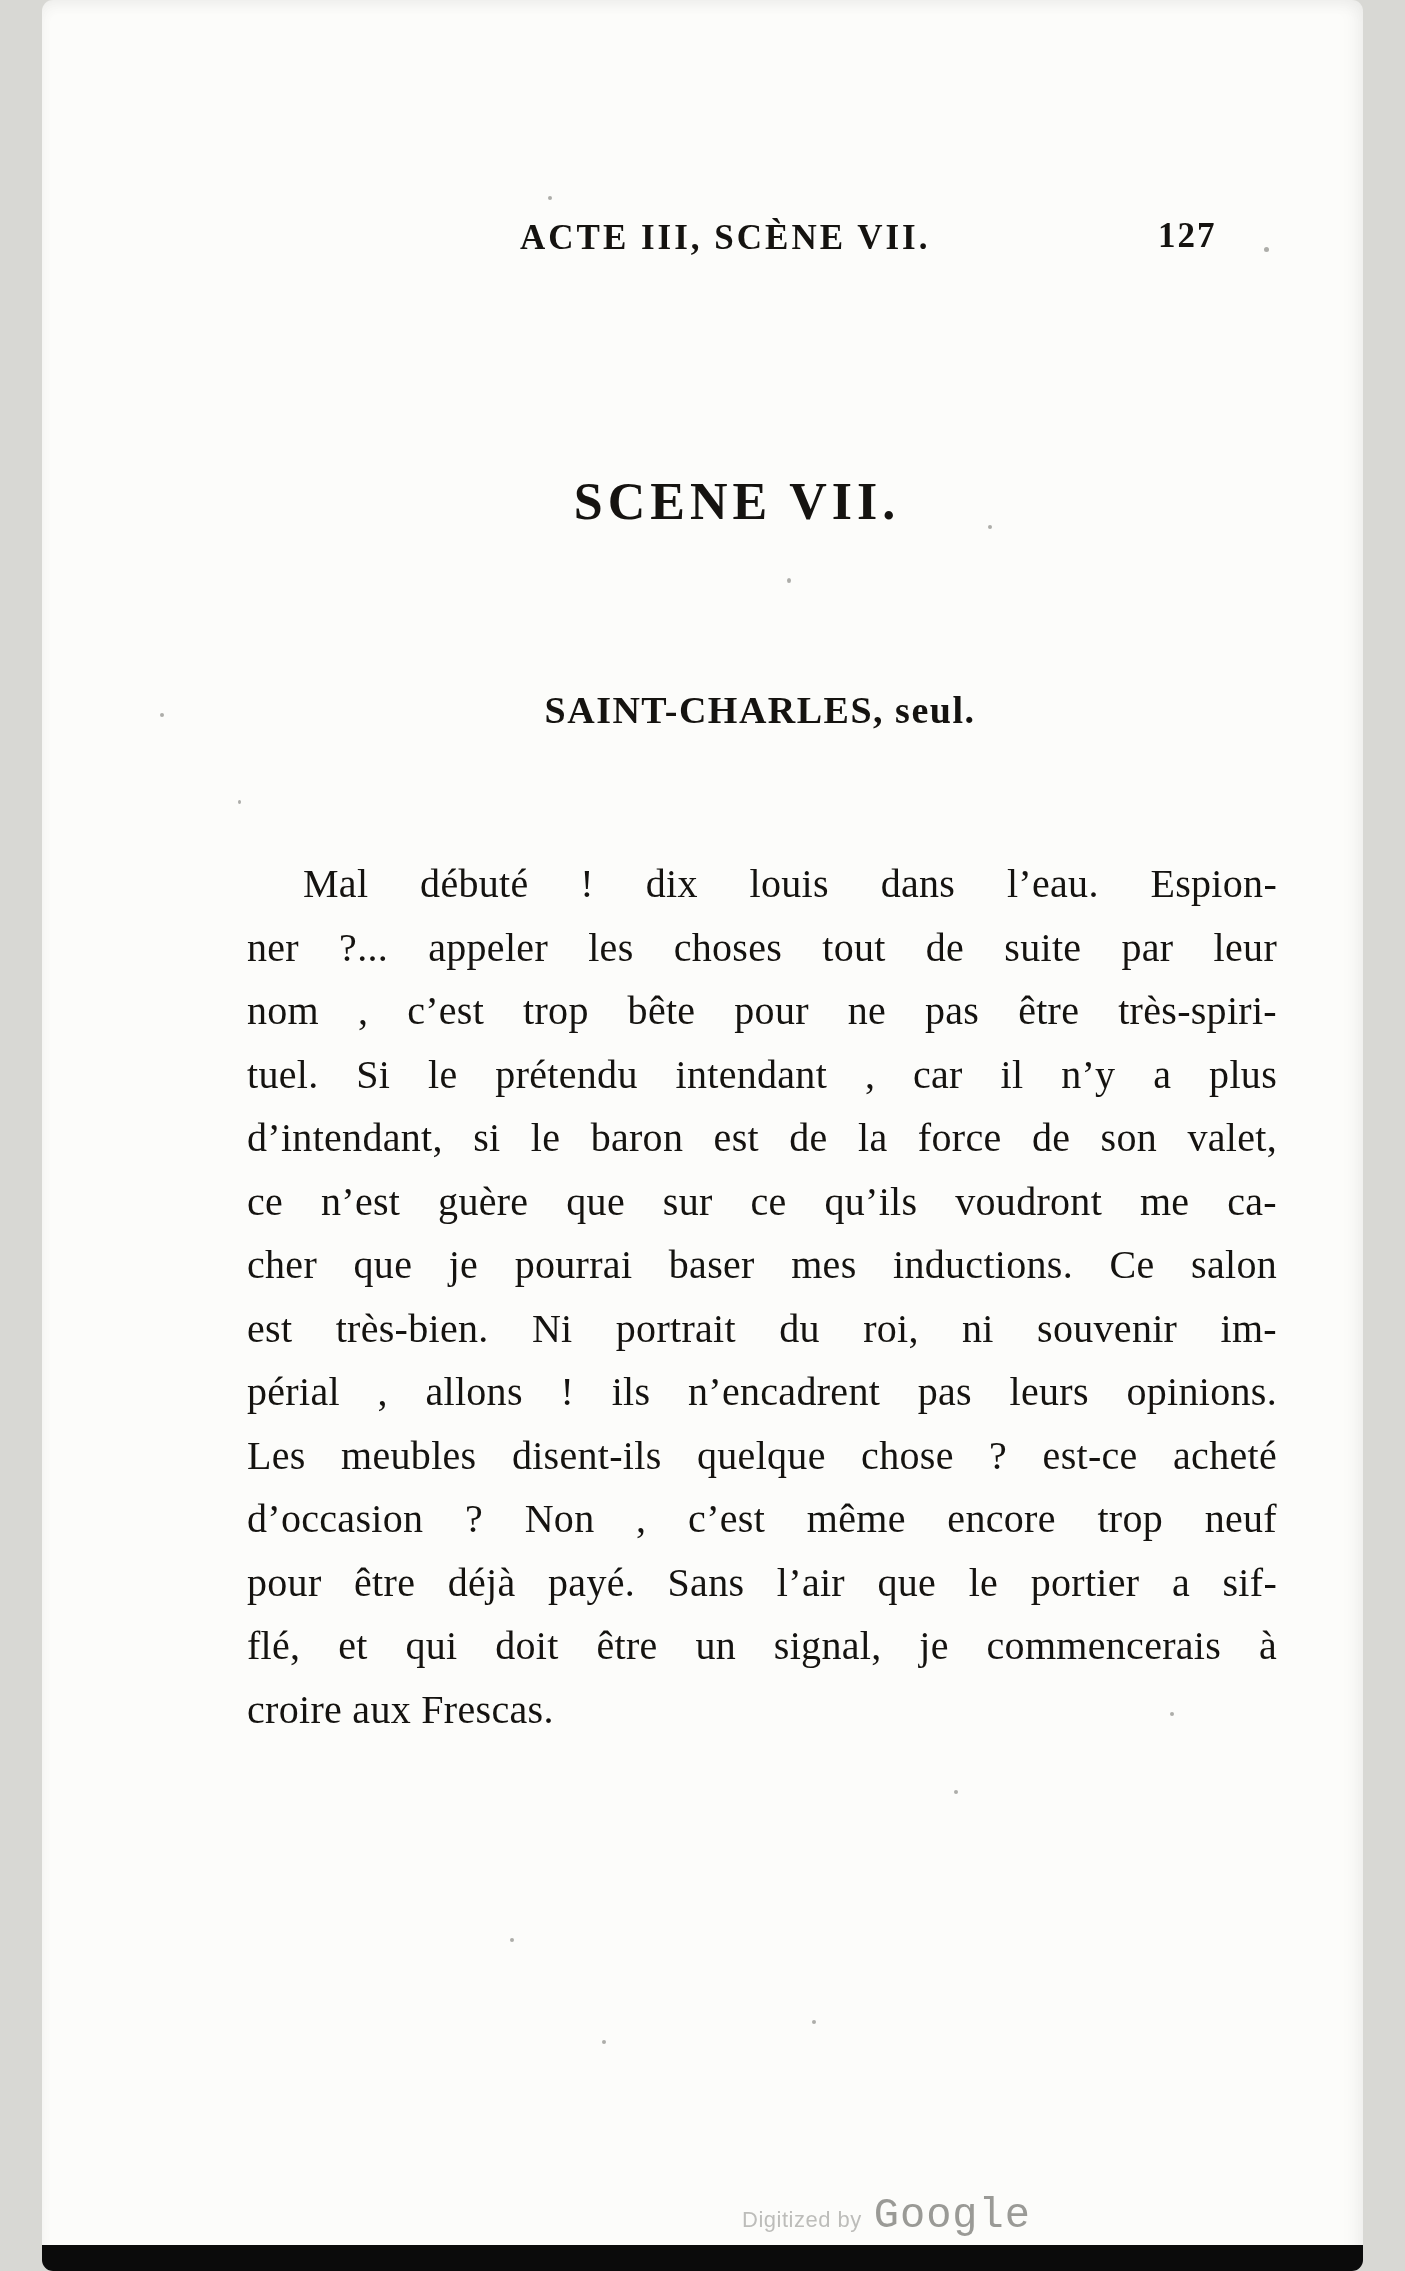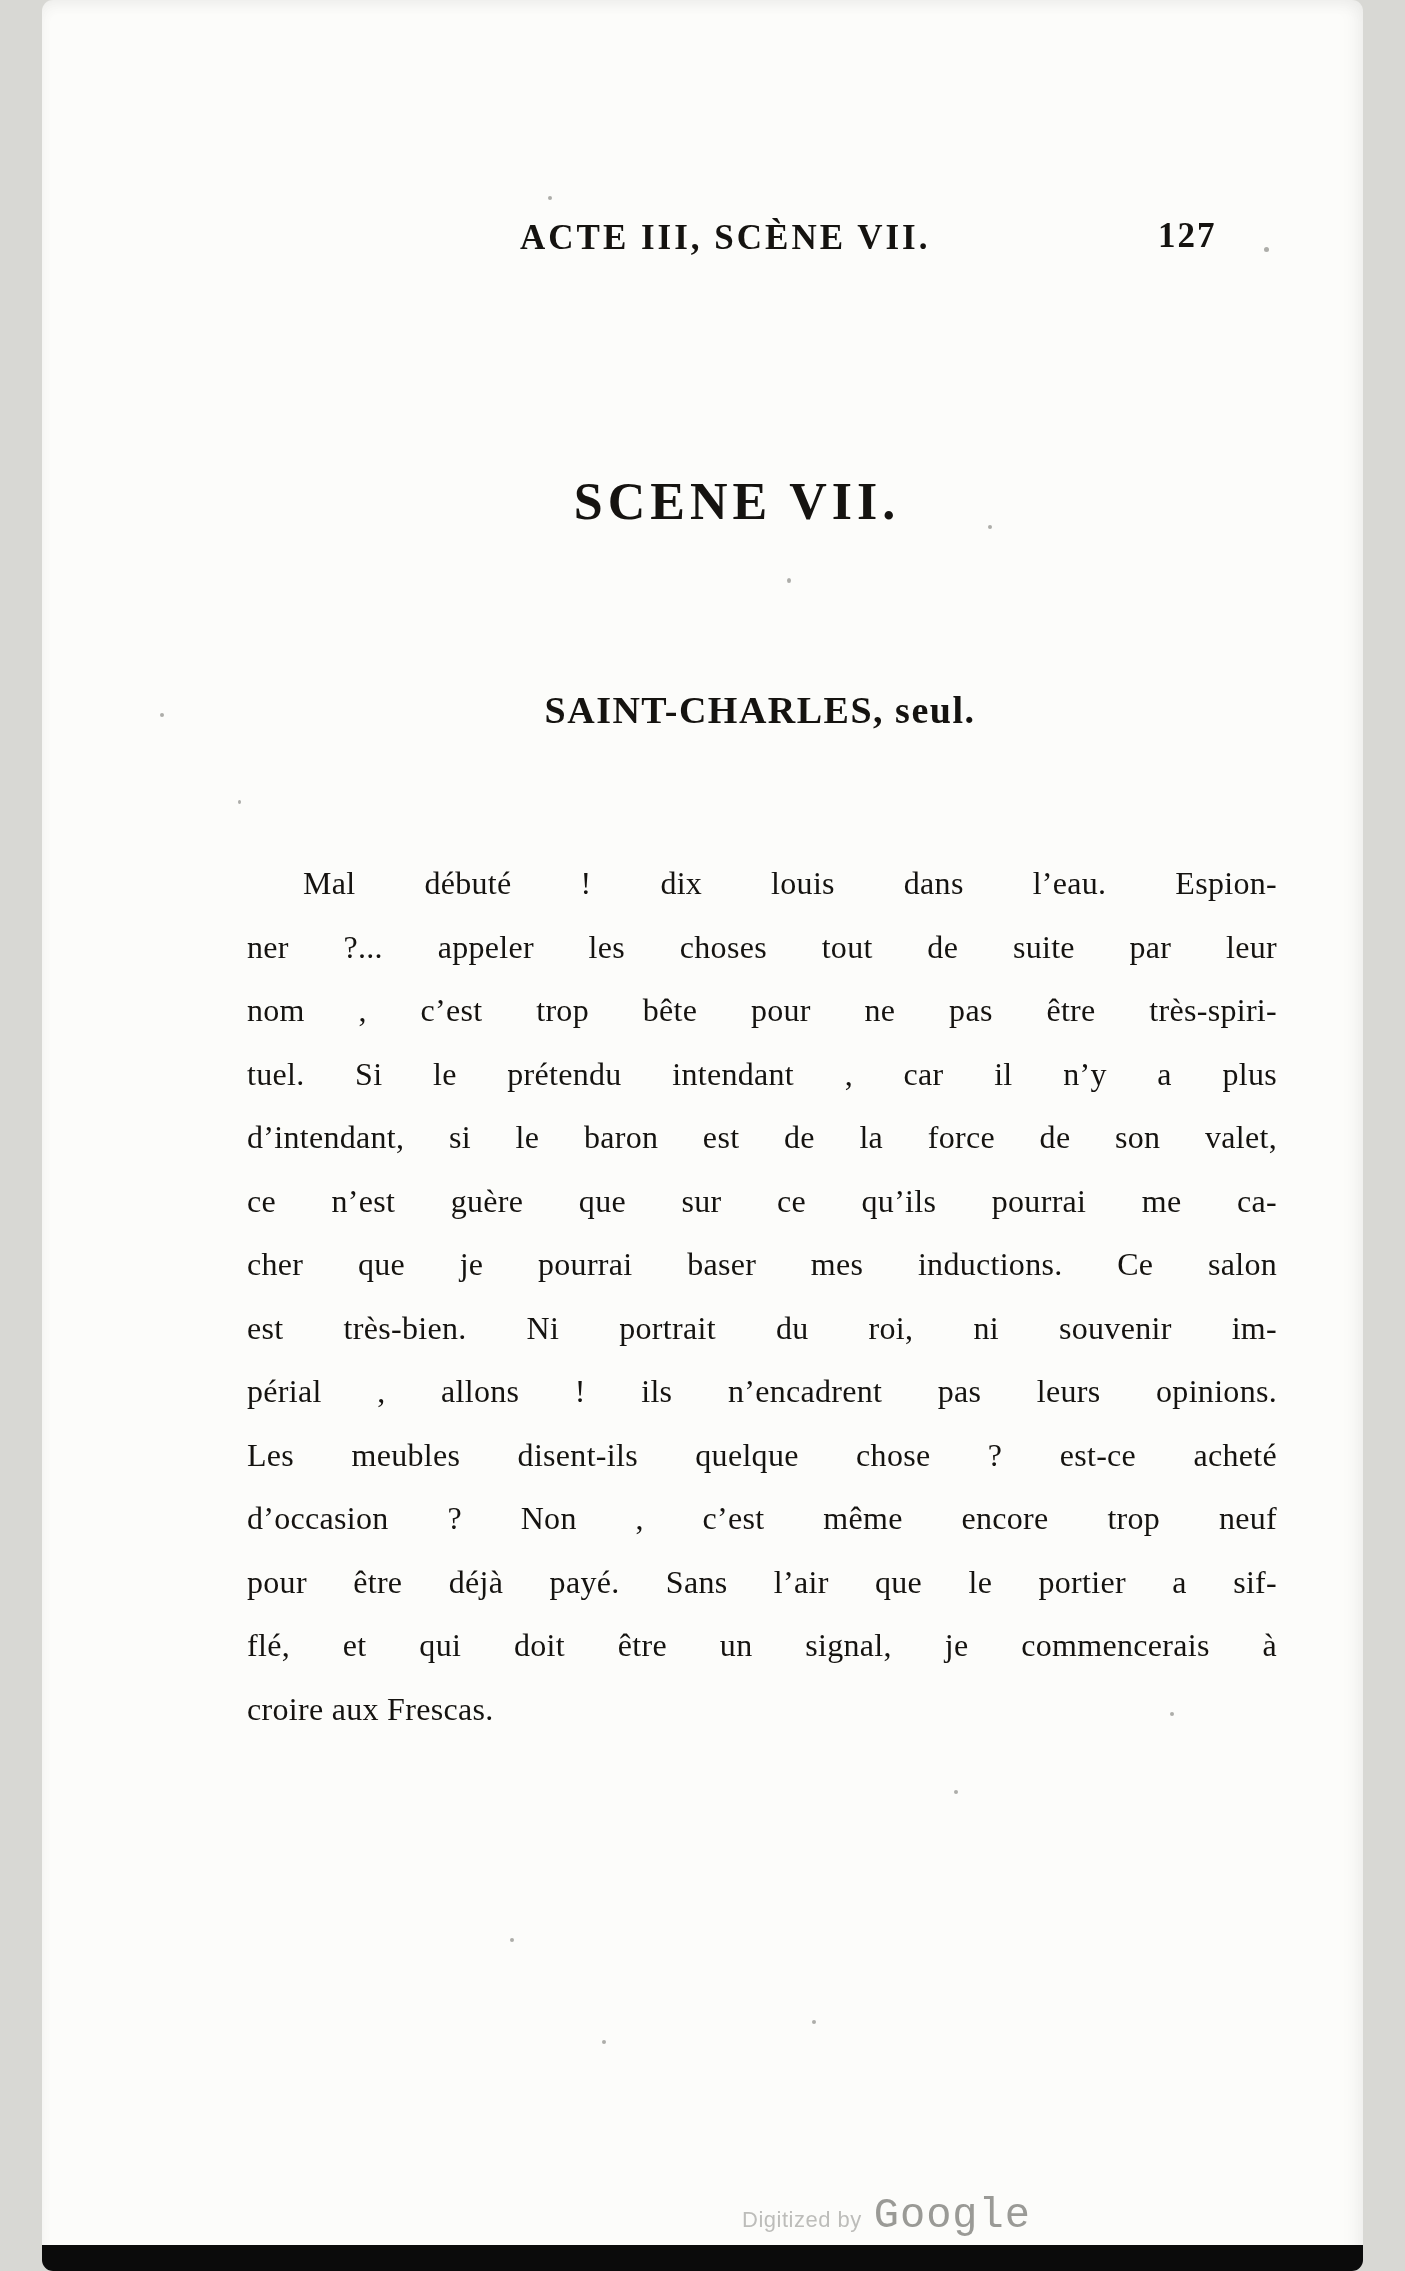--- a/index.html
+++ b/index.html
@@ -60,21 +60,21 @@
     white-space: nowrap;
     margin-left: 19px;
   }
   .body-block {
     position: absolute;
     left: 205px;
     top: 852px;
     width: 1030px;
   }
   .body-line {
-    font-size: 32px;
+    font-size: 40px;
     line-height: 63.5px;
     height: 63.5px;
     letter-spacing: 0.3px;
     text-align: justify;
     text-align-last: justify;
     white-space: normal;
     overflow: visible;
   }
   .body-line.first {
     text-indent: 56px;
@@ -129,21 +129,21 @@
   <h1 class="scene-title">SCENE VII.</h1>
 
   <div class="character-line">SAINT-CHARLES, seul.</div>
 
   <div class="body-block">
     <div class="body-line first">Mal débuté ! dix louis dans l’eau. Espion-</div>
     <div class="body-line">ner ?... appeler les choses tout de suite par leur</div>
     <div class="body-line">nom , c’est trop bête pour ne pas être très-spiri-</div>
     <div class="body-line">tuel. Si le prétendu intendant , car il n’y a plus</div>
     <div class="body-line">d’intendant, si le baron est de la force de son valet,</div>
-    <div class="body-line">ce n’est guère que sur ce qu’ils pourrai me ca-</div>
+    <div class="body-line">ce n’est guère que sur ce qu’ils voudront me ca-</div>
     <div class="body-line">cher que je pourrai baser mes inductions. Ce salon</div>
     <div class="body-line">est très-bien. Ni portrait du roi, ni souvenir im-</div>
     <div class="body-line">périal , allons ! ils n’encadrent pas leurs opinions.</div>
     <div class="body-line">Les meubles disent-ils quelque chose ? est-ce acheté</div>
     <div class="body-line">d’occasion ? Non , c’est même encore trop neuf</div>
     <div class="body-line">pour être déjà payé. Sans l’air que le portier a sif-</div>
     <div class="body-line">flé, et qui doit être un signal, je commencerais à</div>
     <div class="body-line last">croire aux Frescas.</div>
   </div>
 

